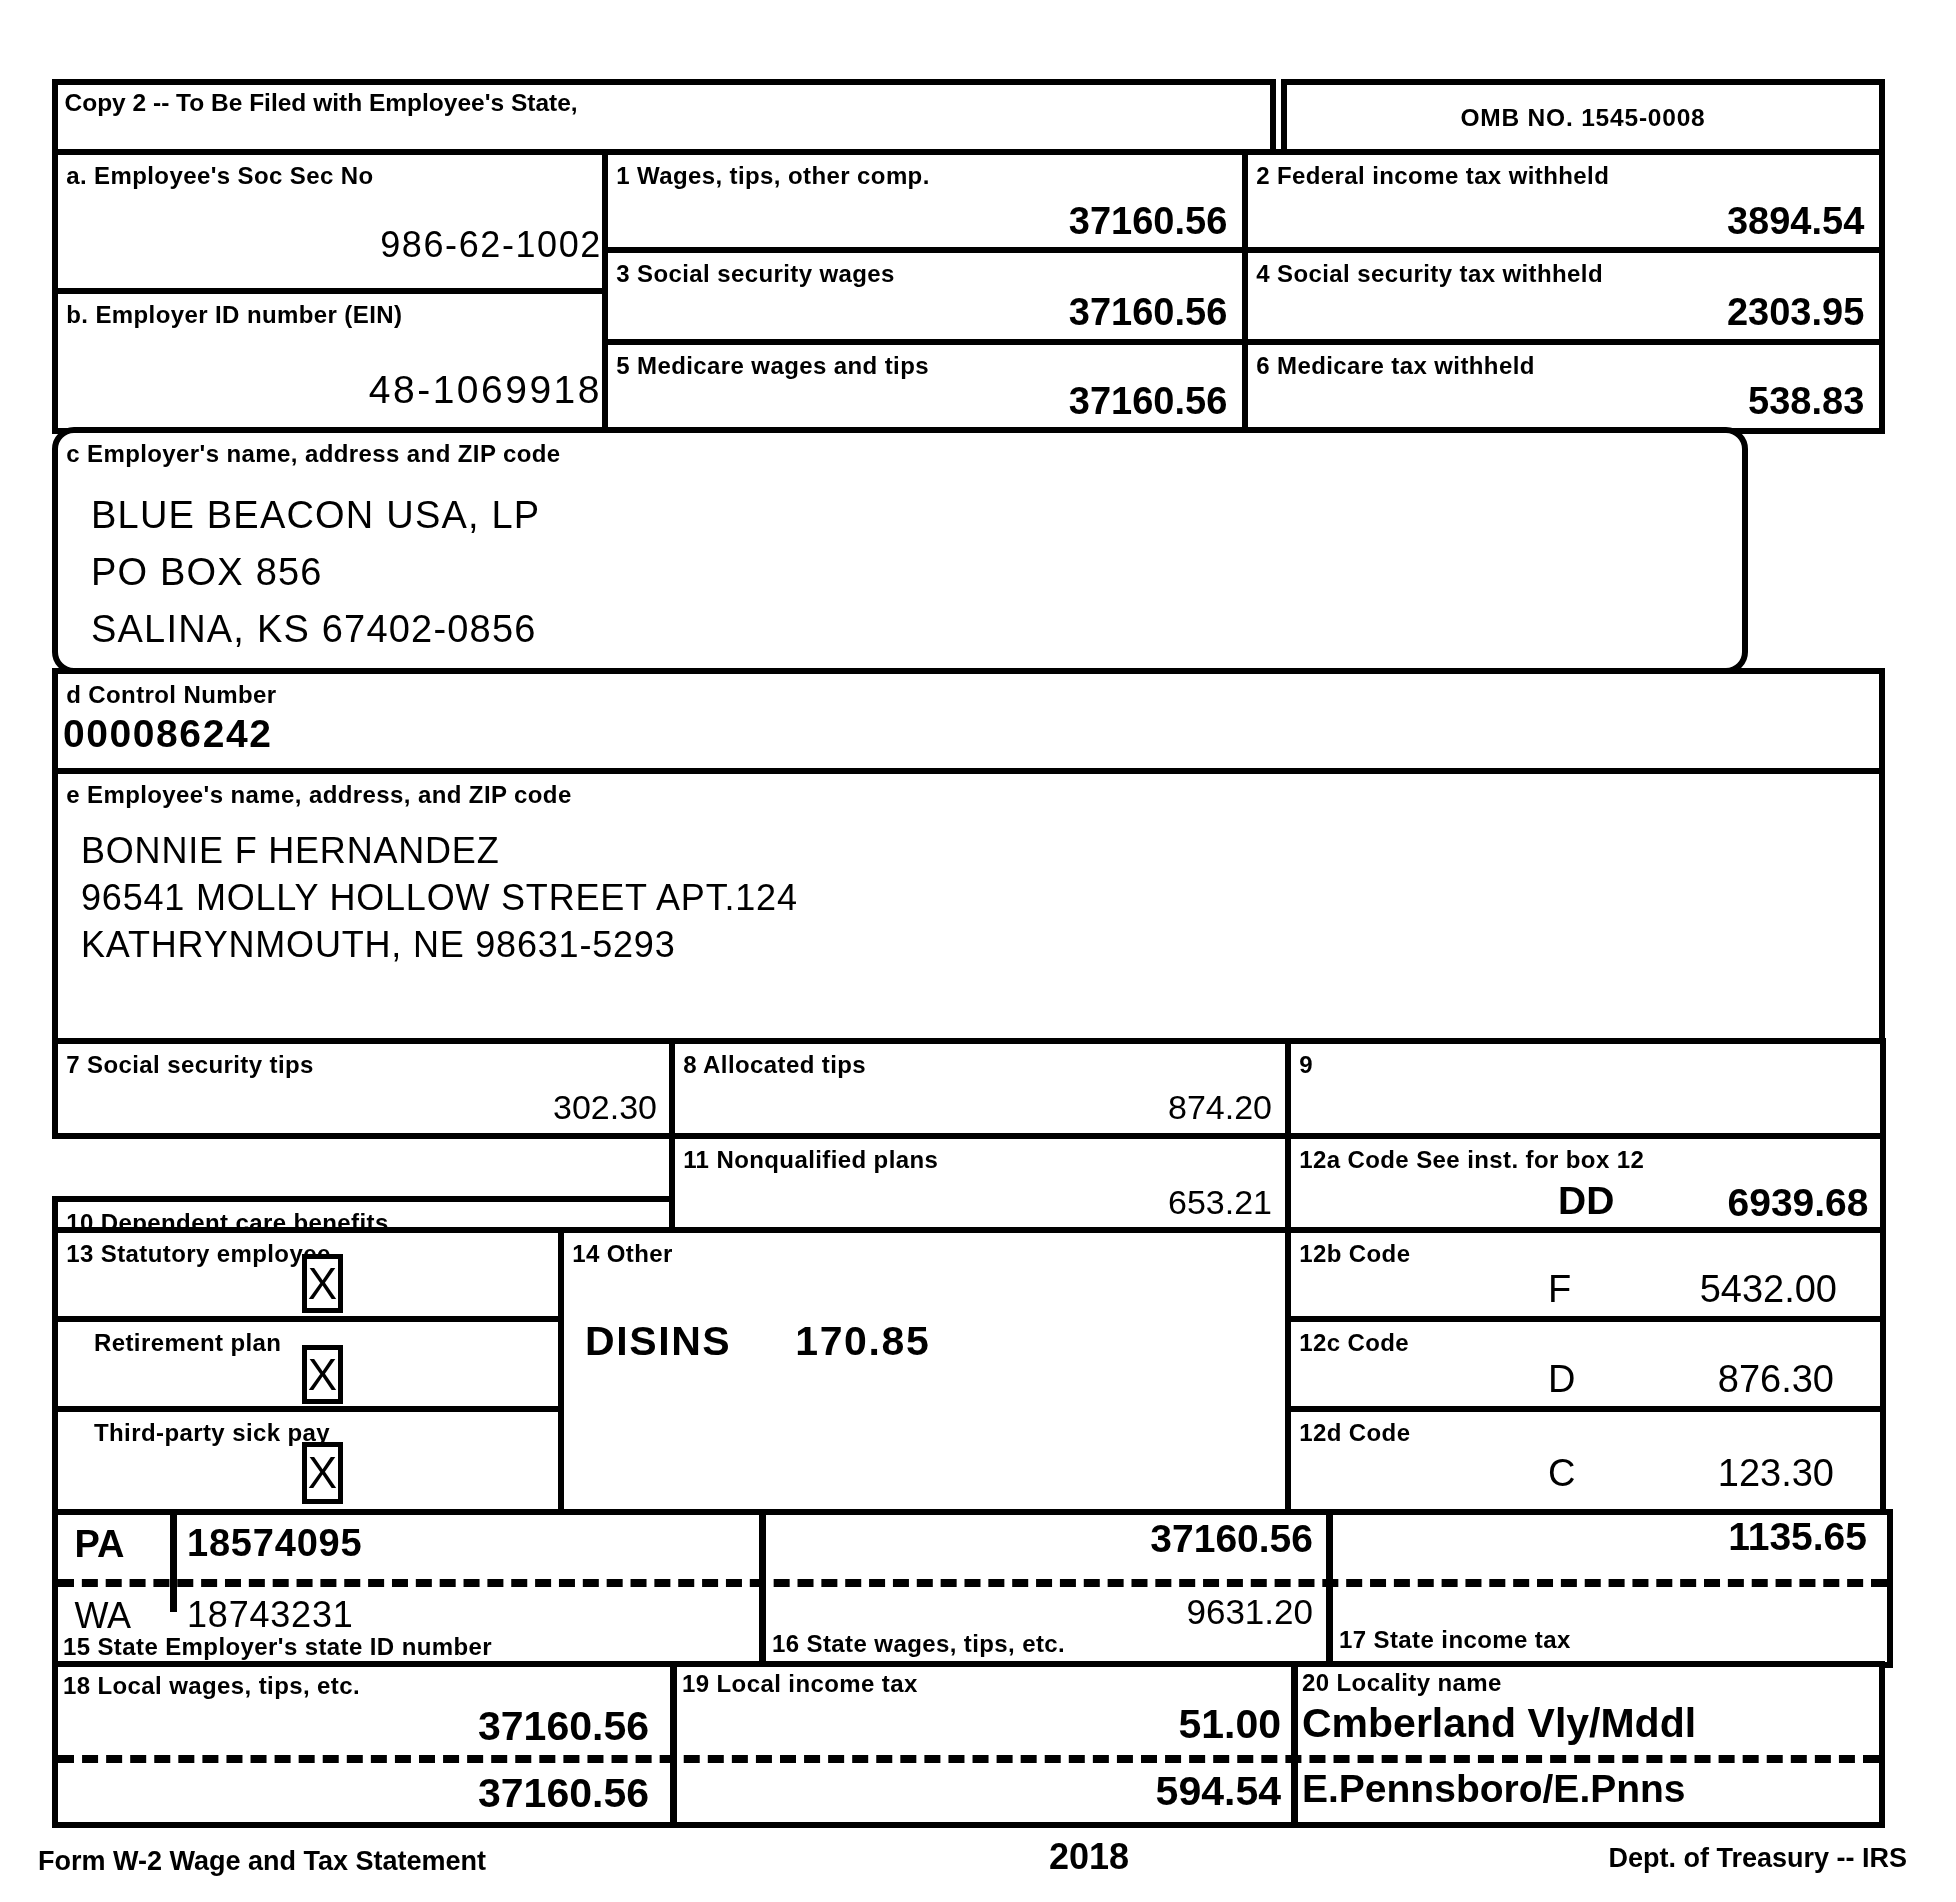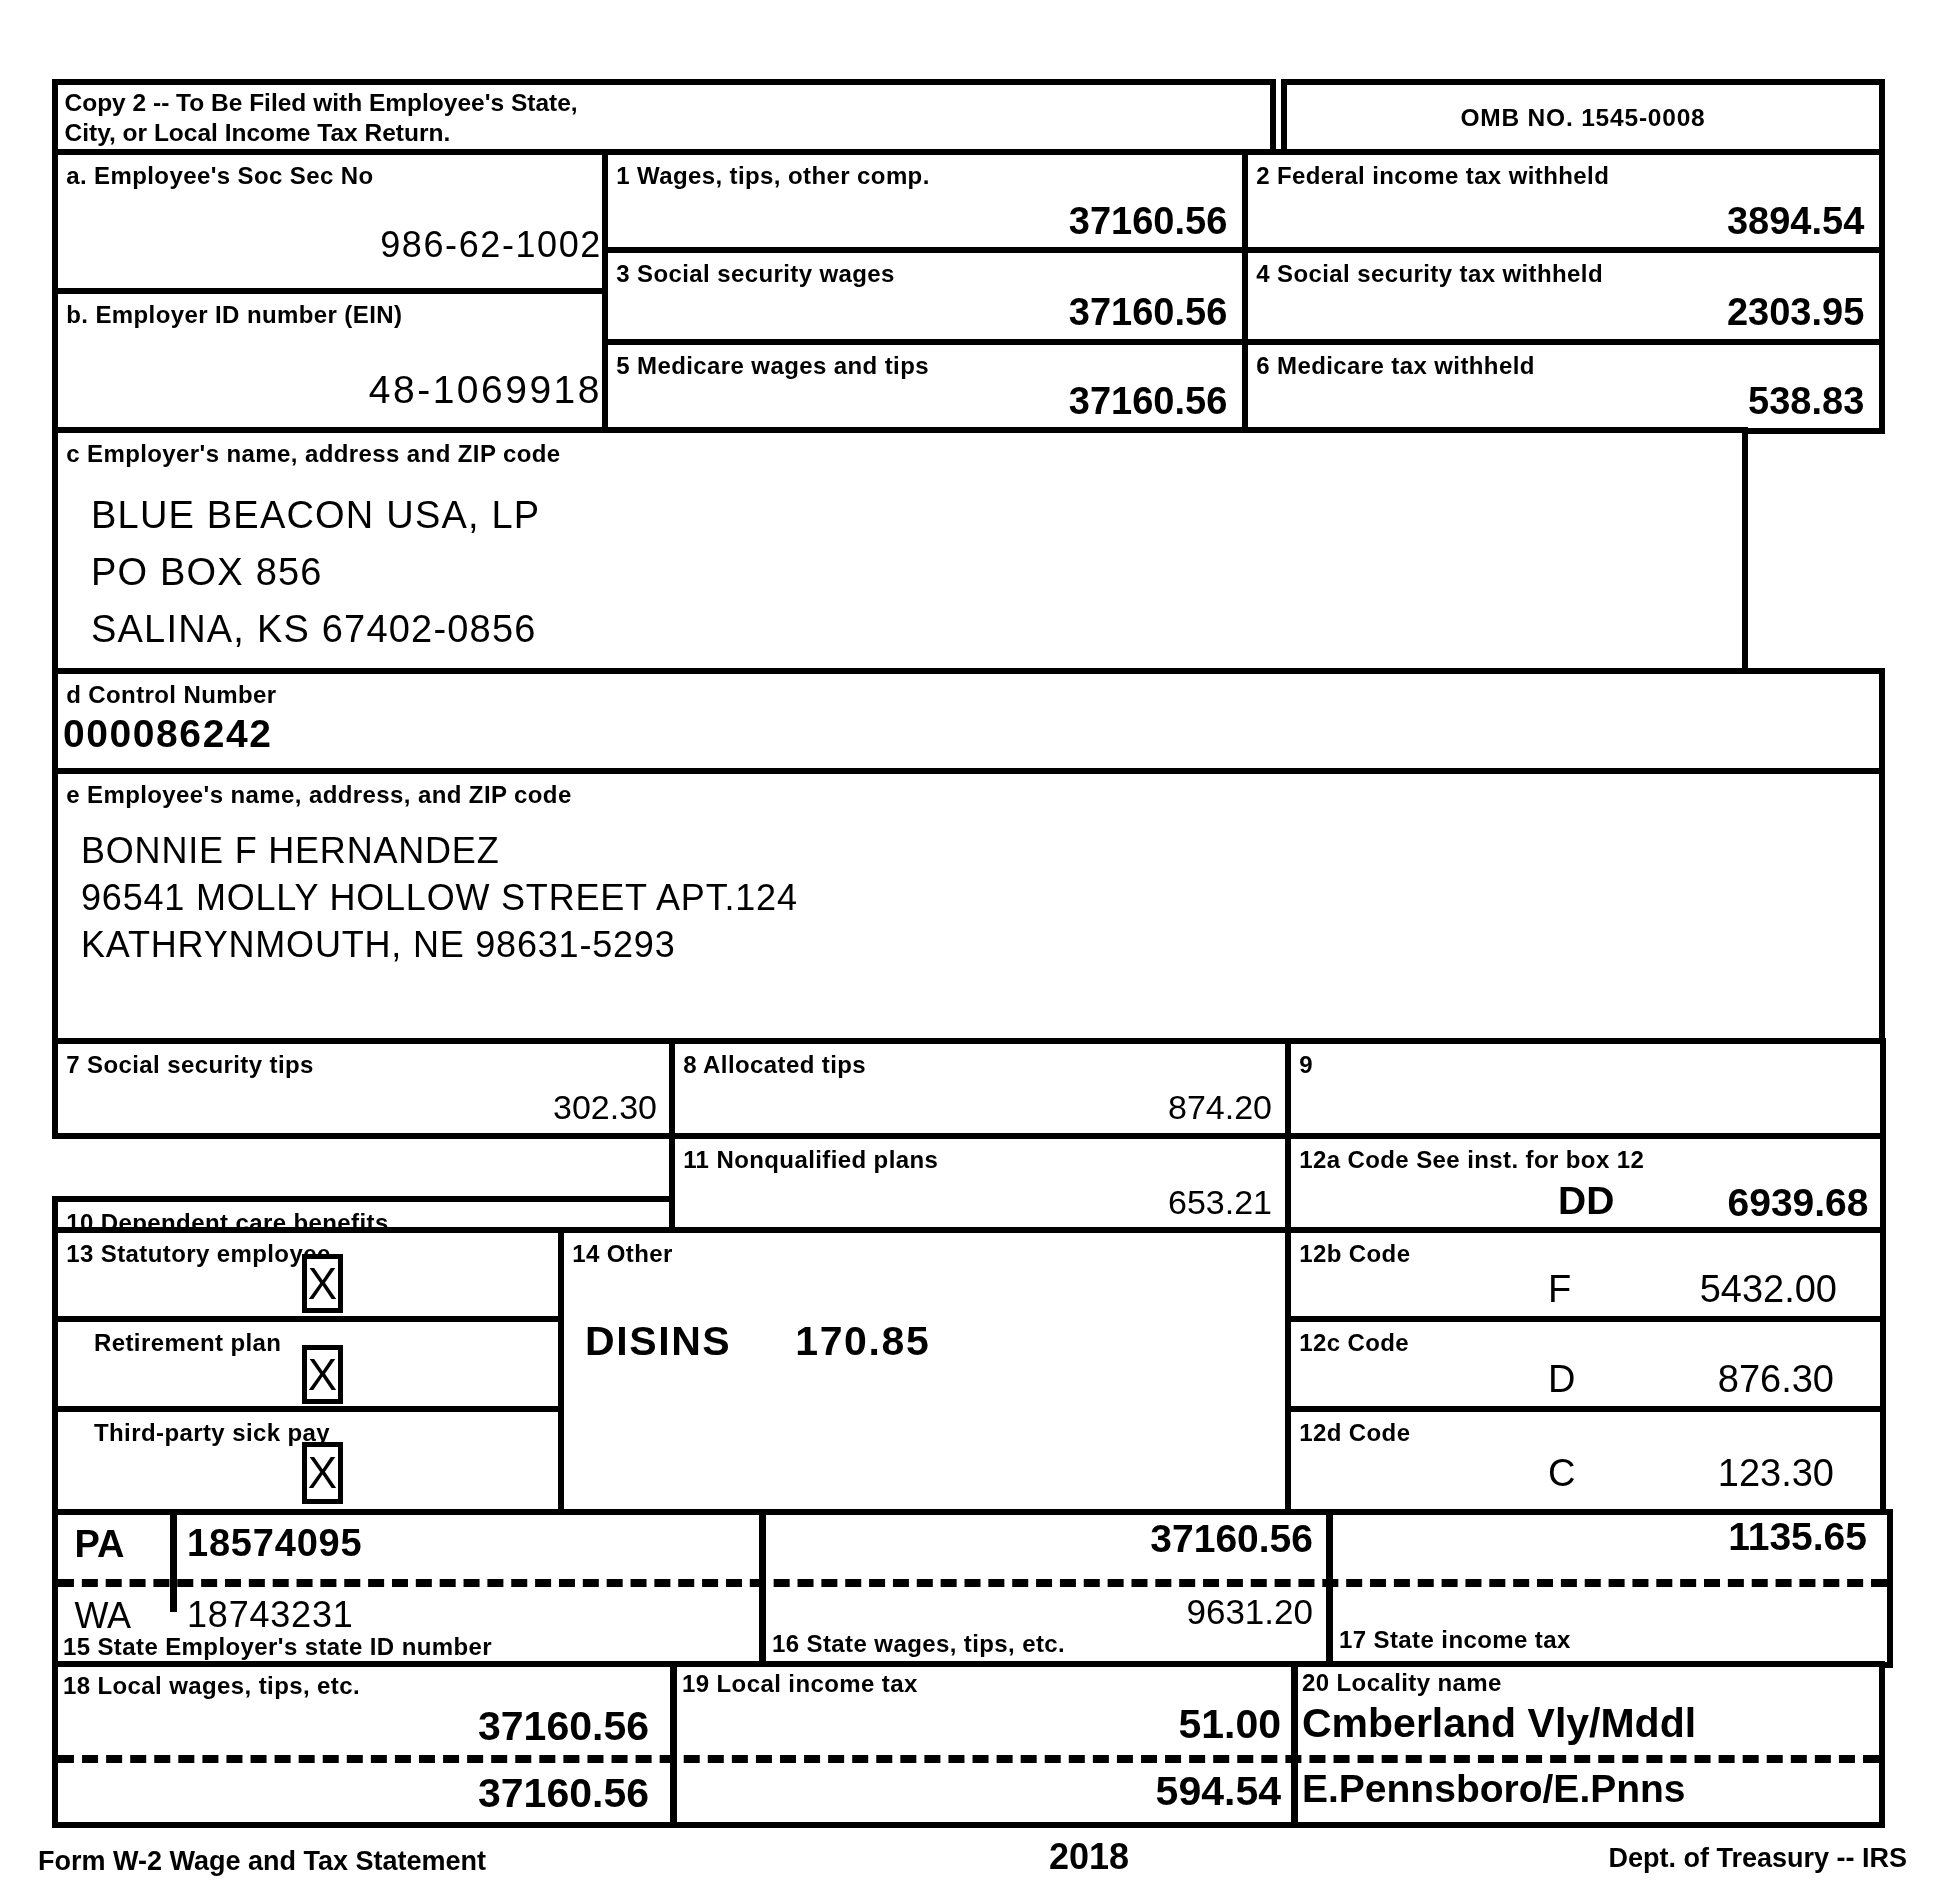--- a/index.html
+++ b/index.html
@@ -22,21 +22,20 @@
   .slabel { position:absolute; font-size:24px; font-weight:700; white-space:nowrap; letter-spacing:0.4px; }
 </style>
 </head>
 <body>
 
 <div class="sheet">
 
   <div class="bx" style="left:52px;top:79px;width:1224px;height:77px;">
     <div style="font-size:24.5px;font-weight:700;line-height:30px;padding:3.3px 6.5px;">
       <div>Copy 2 -- To Be Filed with Employee's State,</div>
-      <div>City, or Local Income Tax Return.</div>
     </div>
   </div>
   <div class="bx" style="left:1281px;top:79px;width:604px;height:77px;display:flex;align-items:center;justify-content:center;">
     <div style="font-size:24.5px;font-weight:700;letter-spacing:0.8px;">OMB NO. 1545-0008</div>
   </div>
 
   <div class="bx" style="left:52px;top:149px;width:556px;height:146px;">
     <div class="lbl">a. Employee's Soc Sec No</div>
     <div class="centerval" style="top:69px;">986-62-1002</div>
   </div>
@@ -63,21 +62,21 @@
   </div>
   <div class="bx" style="left:602px;top:339px;width:646px;height:95px;">
     <div class="lbl">5 Medicare wages and tips</div>
     <div class="money">37160.56</div>
   </div>
   <div class="bx" style="left:1242px;top:339px;width:643px;height:95px;">
     <div class="lbl">6 Medicare tax withheld</div>
     <div class="money">538.83</div>
   </div>
 
-  <div class="bx" style="left:52px;top:427px;width:1696px;height:247px;">
+  <div class="bx" style="left:52px;top:427px;width:1696px;height:247px;border-radius:22px;">
     <div class="lbl">c Employer's name, address and ZIP code</div>
     <div class="addr">
       <div>BLUE BEACON USA, LP</div>
       <div>PO BOX 856</div>
       <div>SALINA, KS 67402-0856</div>
     </div>
   </div>
 
   <div class="bx" style="left:52px;top:668px;width:1833px;height:106px;">
     <div class="lbl">d Control Number</div>

